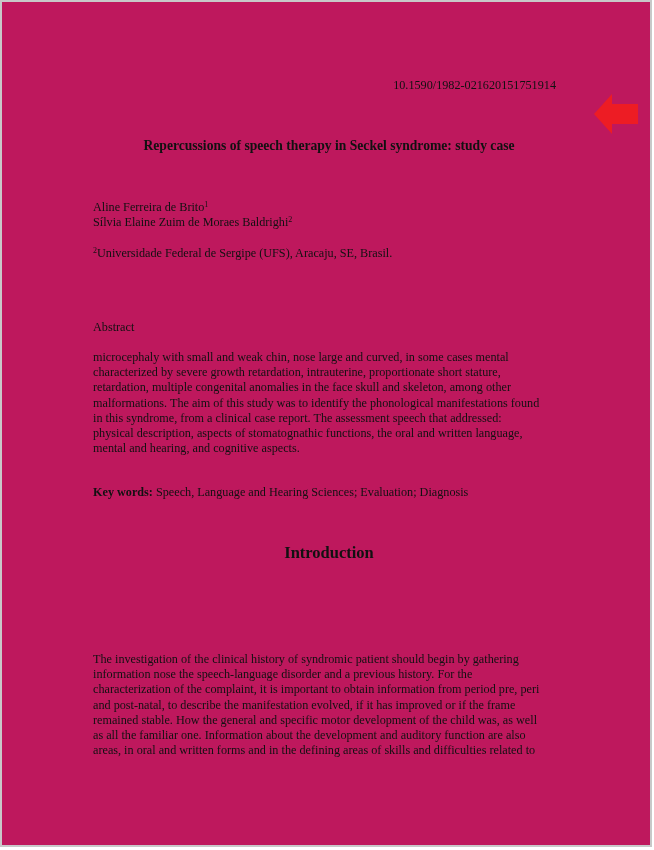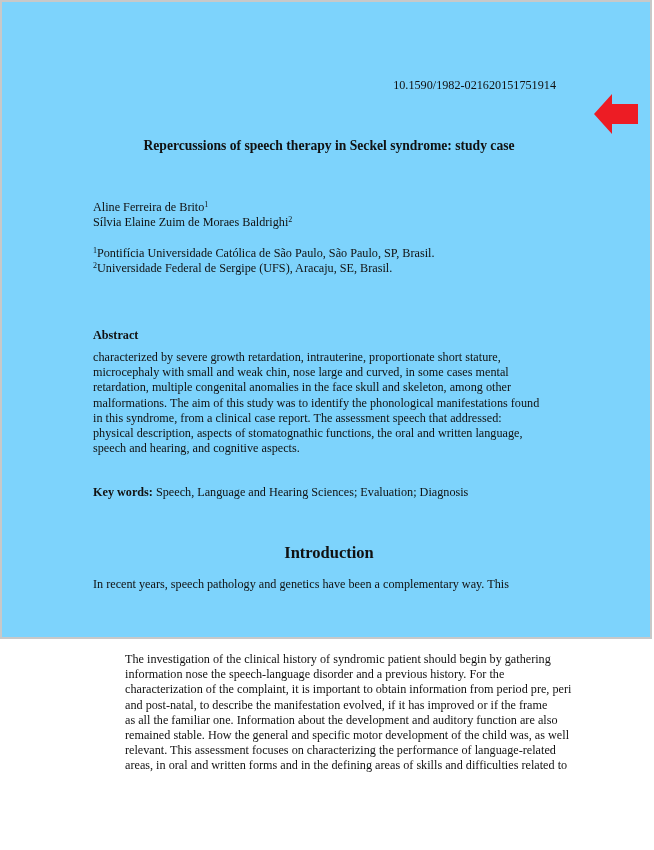--- a/index.html
+++ b/index.html
@@ -1,35 +1,35 @@
 <!DOCTYPE html>
 <html><head>
 <meta charset="utf-8">
 <style>
   html, body { margin: 0; padding: 0; background: #ffffff; }
   body { width: 654px; height: 850px; position: relative; overflow: hidden; }
   .page {
-    position: absolute; left: 0; top: 0; width: 652px; height: 639px;
+    position: absolute; left: 0; top: 0; width: 652px; height: 847px;
     border-top: 2px solid #c8c8c8; border-left: 2px solid #c8c8c8;
     border-right: 2px solid #c8c8c8; border-bottom: 2px solid #c8c8c8;
-    box-sizing: border-box; background: #7dd3fc;
+    box-sizing: border-box; background: #be185d;
   }
   .txt { font-family: "Liberation Serif", serif; color: #111; font-size: 12.2px; line-height: 15.2px; position: absolute; }
   .doi { right: 94px; top: 76px; text-align: right; }
   .title { left: 0; width: 654px; top: 136px; text-align: center; font-weight: bold; font-size: 13.6px; }
   .authors { left: 91px; top: 198px; }
   .affil { left: 91px; top: 244px; }
   sup { font-size: 8px; vertical-align: 4px; line-height: 0; }
-  .abs-h { left: 91px; top: 318px; font-weight: bold; margin-top: 8px; }
+  .abs-h { left: 91px; top: 318px; font-weight: normal; }
   .abs { left: 91px; top: 348px; width: 475px; }
   .kw { left: 91px; top: 483px; }
   .kw b { font-weight: bold; }
   .intro-h { left: 0; width: 654px; top: 541px; text-align: center; font-weight: bold; font-size: 16.5px; line-height: 20px; }
   .p1 { left: 91px; top: 575px; width: 475px; }
-  .p2 { left: 91px; top: 650px; width: 475px; margin-left: 32px; }
+  .p2 { left: 91px; top: 650px; width: 475px; }
   .line { display: block; white-space: nowrap; }
   .arrow { position: absolute; left: 592px; top: 90px; width: 44px; height: 44px; }
 </style>
 </head>
 <body>
 
 <div class="page">
 
   <div class="txt doi">10.1590/1982-021620151751914</div>
 
@@ -38,48 +38,45 @@
   </svg>
 
   <div class="txt title">Repercussions of speech therapy in Seckel syndrome: study case</div>
 
   <div class="txt authors">
     <span class="line"><span>Aline Ferreira de Brito</span><sup>1</sup></span>
     <span class="line"><span>Sílvia Elaine Zuim de Moraes Baldrighi</span><sup>2</sup></span>
   </div>
 
   <div class="txt affil">
-    <span class="line"><sup>1</sup><span>Pontifícia Universidade Católica de São Paulo, São Paulo, SP, Brasil.</span></span>
     <span class="line"><sup>2</sup><span>Universidade Federal de Sergipe (UFS), Aracaju, SE, Brasil.</span></span>
   </div>
 
   <div class="txt abs-h">Abstract</div>
 
   <div class="txt abs">
+    <span class="line">microcephaly with small and weak chin, nose large and curved, in some cases mental</span>
     <span class="line">characterized by severe growth retardation, intrauterine, proportionate short stature,</span>
-    <span class="line">microcephaly with small and weak chin, nose large and curved, in some cases mental</span>
     <span class="line">retardation, multiple congenital anomalies in the face skull and skeleton, among other</span>
     <span class="line">malformations. The aim of this study was to identify the phonological manifestations found</span>
     <span class="line">in this syndrome, from a clinical case report. The assessment speech that addressed:</span>
     <span class="line">physical description, aspects of stomatognathic functions, the oral and written language,</span>
-    <span class="line">speech and hearing, and cognitive aspects.</span>
+    <span class="line">mental and hearing, and cognitive aspects.</span>
   </div>
 
   <div class="txt kw"><b>Key words:</b><span style="white-space:pre"> Speech, Language and Hearing Sciences; Evaluation; Diagnosis</span></div>
 
   <div class="txt intro-h">Introduction</div>
 
   <div class="txt p1">
-    <span class="line">In recent years, speech pathology and genetics have been a complementary way. This</span>
   </div>
 
   <div class="txt p2">
     <span class="line">The investigation of the clinical history of syndromic patient should begin by gathering</span>
     <span class="line">information nose the speech-language disorder and a previous history. For the</span>
     <span class="line">characterization of the complaint, it is important to obtain information from period pre, peri</span>
     <span class="line">and post-natal, to describe the manifestation evolved, if it has improved or if the frame</span>
+    <span class="line">remained stable. How the general and specific motor development of the child was, as well</span>
     <span class="line">as all the familiar one. Information about the development and auditory function are also</span>
-    <span class="line">remained stable. How the general and specific motor development of the child was, as well</span>
-    <span class="line">relevant. This assessment focuses on characterizing the performance of language-related</span>
     <span class="line">areas, in oral and written forms and in the defining areas of skills and difficulties related to</span>
   </div>
 
 </div>
 
 </body></html>

